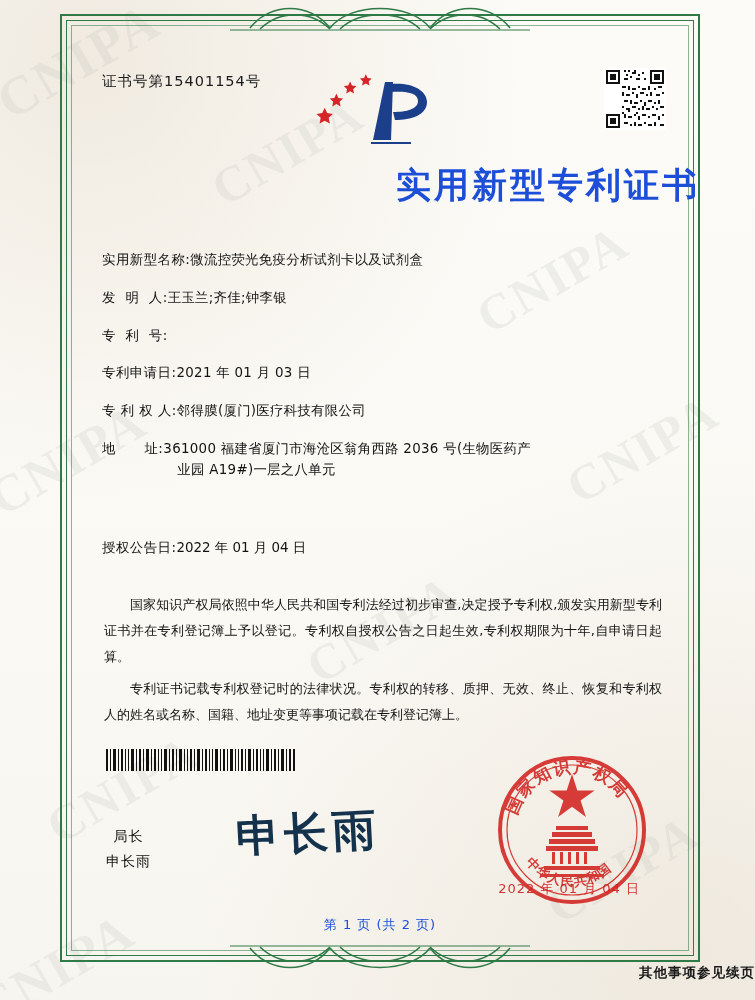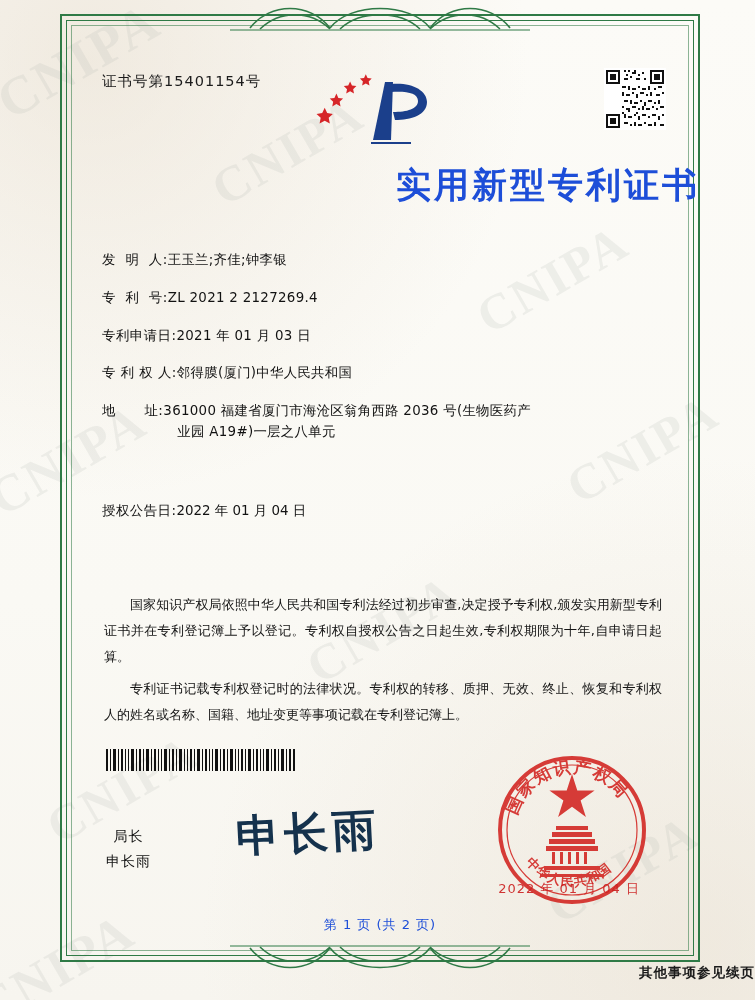--- a/index.html
+++ b/index.html
@@ -308,39 +308,42 @@
       <path d="M58 68 L70 10 L78 10 L76 68 Z" fill="#1b3f8b"></path>
       <path d="M76 12 C 96 10, 112 18, 112 30 C 112 43, 96 48, 80 48 L78 40 C 92 40, 103 37, 103 29 C 103 21, 92 19, 76 20 Z" fill="#1b3f8b"></path>
       <path d="M56 70 L96 70 L96 72 L56 72 Z" fill="#1b3f8b"></path>
     </svg>
   </div>
 
   <div class="title">实用新型专利证书</div>
 
   <div class="fields">
 
+    <div class="row">
+      <span class="label">实用新型名称:</span>
+      <span class="value">微流控荧光免疫分析试剂卡以及试剂盒</span>
+    </div>
 
     <div class="row">
       <span class="label">发  明  人:</span>
       <span class="value">王玉兰;齐佳;钟李银</span>
     </div>
 
     <div class="row">
       <span class="label">专  利  号:</span>
-      <span class="value">ZL 2021 2 2127269.4</span>
     </div>
 
     <div class="row">
       <span class="label">专利申请日:</span>
       <span class="value">2021 年 01 月 03 日</span>
     </div>
 
     <div class="row">
       <span class="label">专 利 权 人:</span>
-      <span class="value">邻得膜(厦门)中华人民共和国</span>
+      <span class="value">邻得膜(厦门)医疗科技有限公司</span>
     </div>
 
     <div class="row">
       <span class="label">地      址:</span>
       <span class="value">
         <span>361000  福建省厦门市海沧区翁角西路 2036 号(生物医药产</span>
         <span class="line2">业园 A19#)一层之八单元</span>
       </span>
     </div>
 

